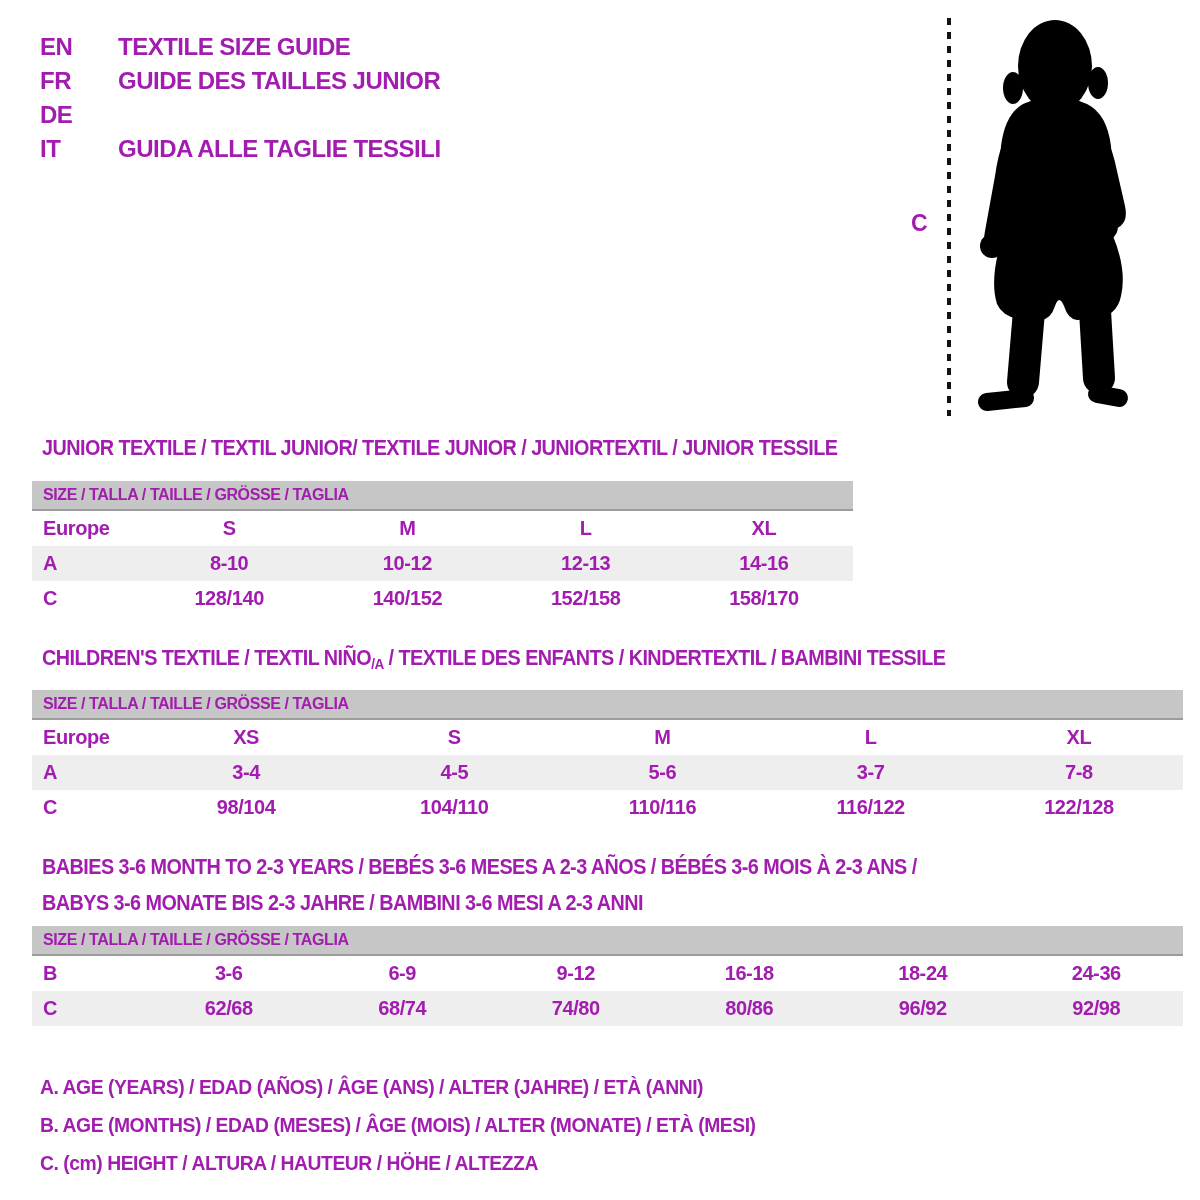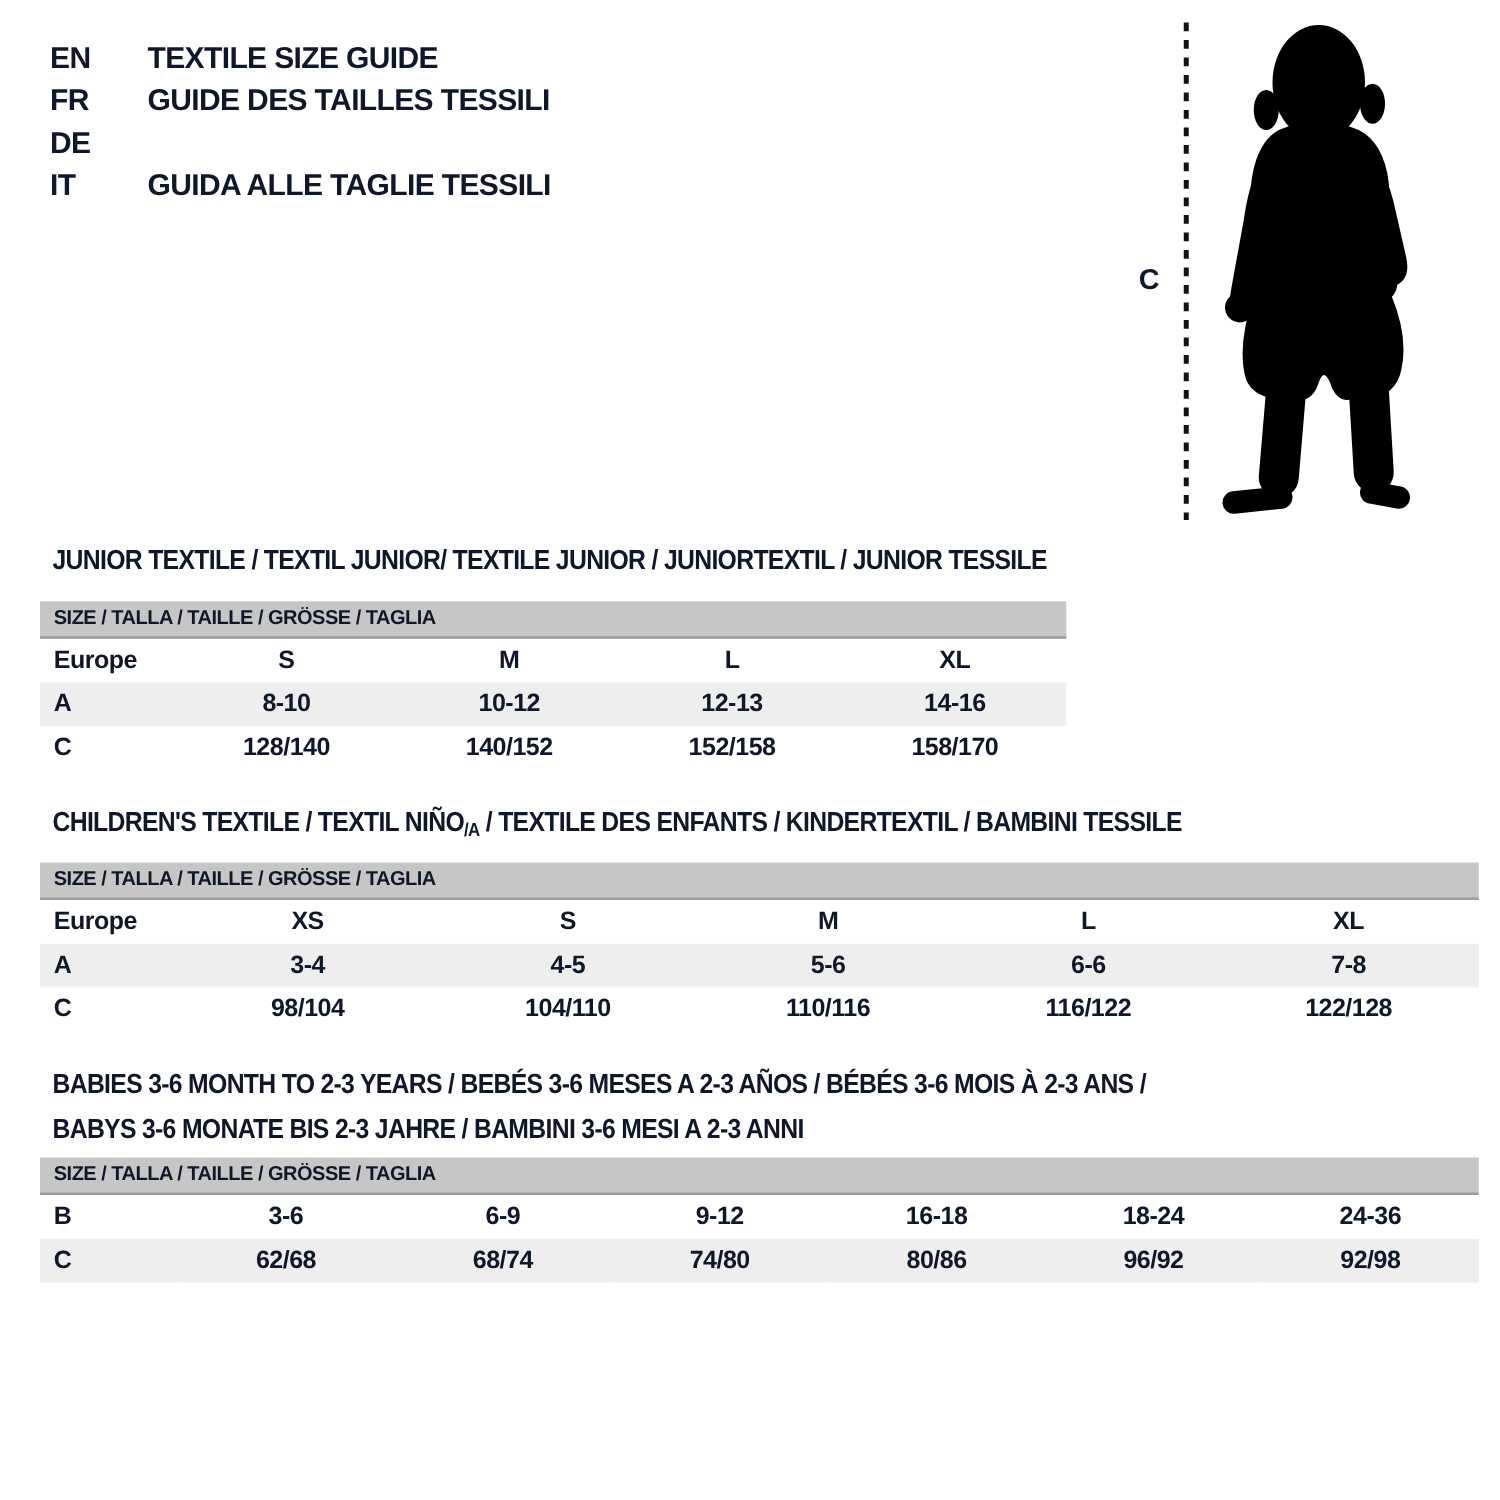--- a/index.html
+++ b/index.html
@@ -4,21 +4,21 @@
 <title>Textile Size Guide</title>
 <style>
   * { margin:0; padding:0; box-sizing:border-box; }
   html,body { background:#ffffff; }
   .page {
     position:relative;
     width:1200px; height:1200px;
     background:#ffffff;
     font-family:"Liberation Sans", sans-serif;
     font-weight:bold;
-    color:#0f172a;
+    color:#a21caf;
     overflow:hidden;
   }
 
   
   .langs { position:absolute; left:40px; top:30px; }
   .langrow { display:flex; height:34px; align-items:center; font-size:24px; letter-spacing:-0.5px; }
   .langrow .code { width:78px; flex:0 0 78px; }
   .langrow .title { white-space:nowrap; }
 
   
@@ -54,21 +54,21 @@
 
 <div class="page">
 
   <div class="langs">
     <div class="langrow">
       <span class="code">EN</span>
       <span class="title">TEXTILE SIZE GUIDE</span>
     </div>
     <div class="langrow">
       <span class="code">FR</span>
-      <span class="title">GUIDE DES TAILLES TESSILI</span>
+      <span class="title">GUIDE DES TAILLES JUNIOR</span>
     </div>
     <div class="langrow">
       <span class="code">DE</span>
     </div>
     <div class="langrow">
       <span class="code">IT</span>
       <span class="title">GUIDA ALLE TAGLIE TESSILI</span>
     </div>
   </div>
 
@@ -154,21 +154,21 @@
           <td>S</td>
           <td>M</td>
           <td>L</td>
           <td>XL</td>
         </tr>
         <tr class="stripe">
           <td class="lbl">A</td>
           <td>3-4</td>
           <td>4-5</td>
           <td>5-6</td>
-          <td>6-6</td>
+          <td>3-7</td>
           <td>7-8</td>
         </tr>
         <tr>
           <td class="lbl">C</td>
           <td>98/104</td>
           <td>104/110</td>
           <td>110/116</td>
           <td>116/122</td>
           <td>122/128</td>
         </tr>
@@ -209,14 +209,19 @@
           <td>68/74</td>
           <td>74/80</td>
           <td>80/86</td>
           <td>96/92</td>
           <td>92/98</td>
         </tr>
       </tbody>
     </table>
   </div>
 
+  <div class="foots">
+    <div class="foot">A. AGE (YEARS) / EDAD (AÑOS) / ÂGE (ANS) / ALTER (JAHRE) / ETÀ (ANNI)</div>
+    <div class="foot">B. AGE (MONTHS) / EDAD (MESES) / ÂGE (MOIS) / ALTER (MONATE) / ETÀ (MESI)</div>
+    <div class="foot">C. (cm) HEIGHT / ALTURA / HAUTEUR / HÖHE / ALTEZZA</div>
+  </div>
 
 </div>
 
 </body></html>

